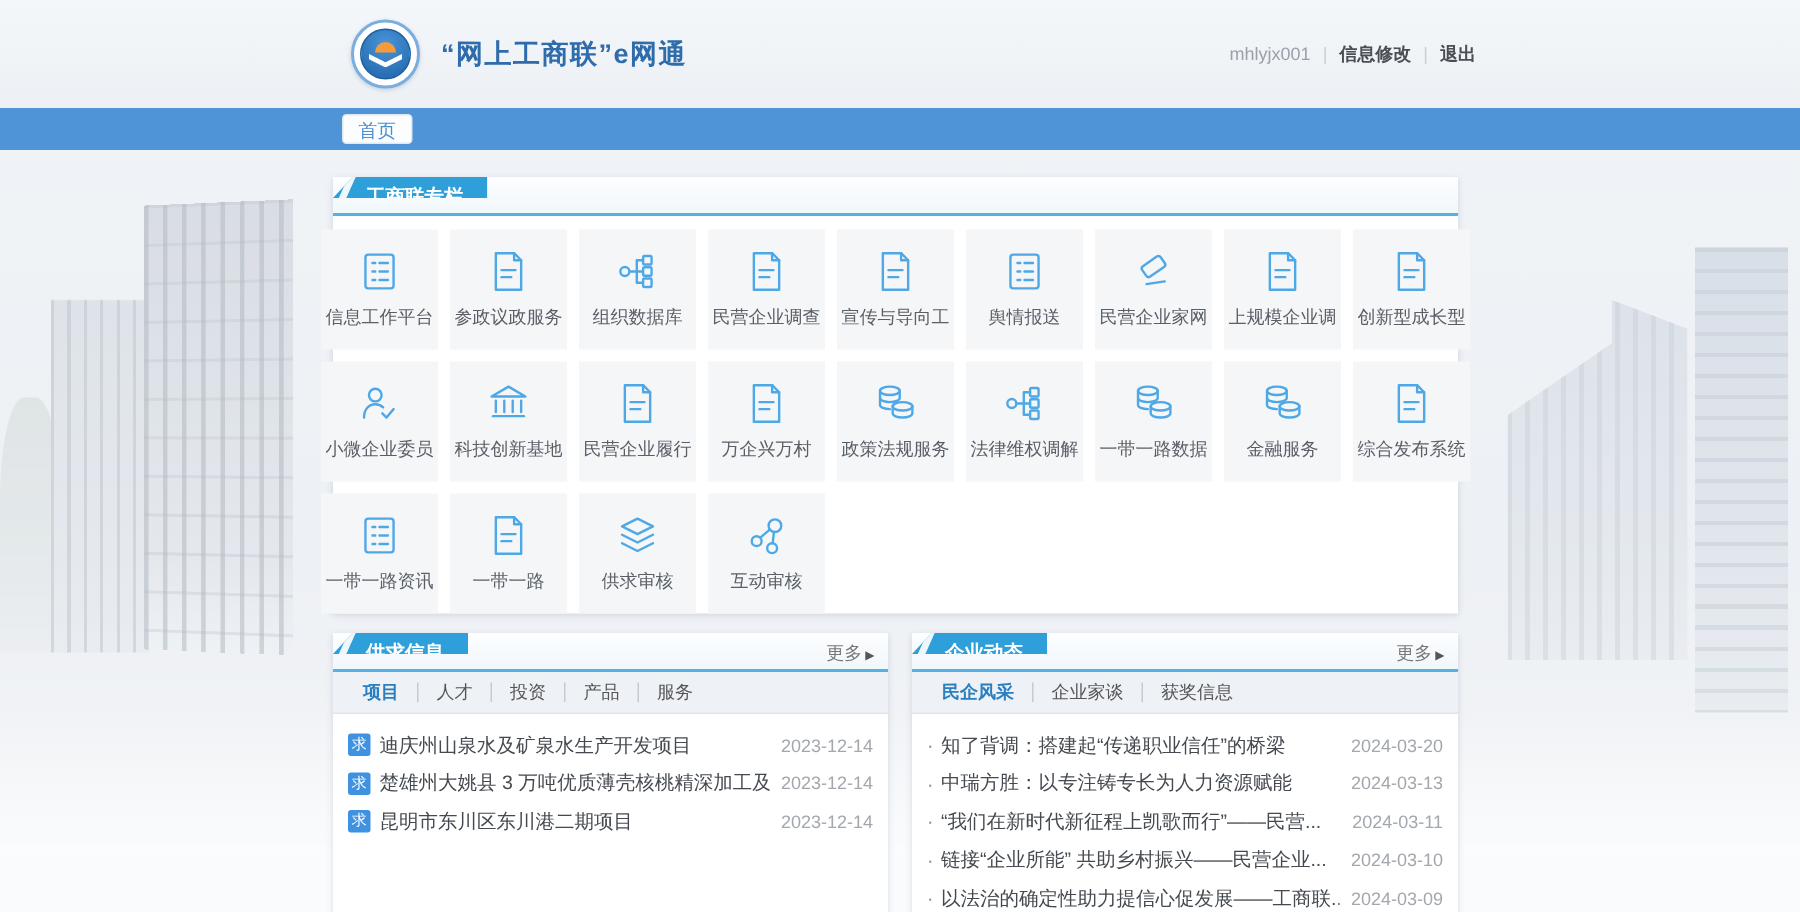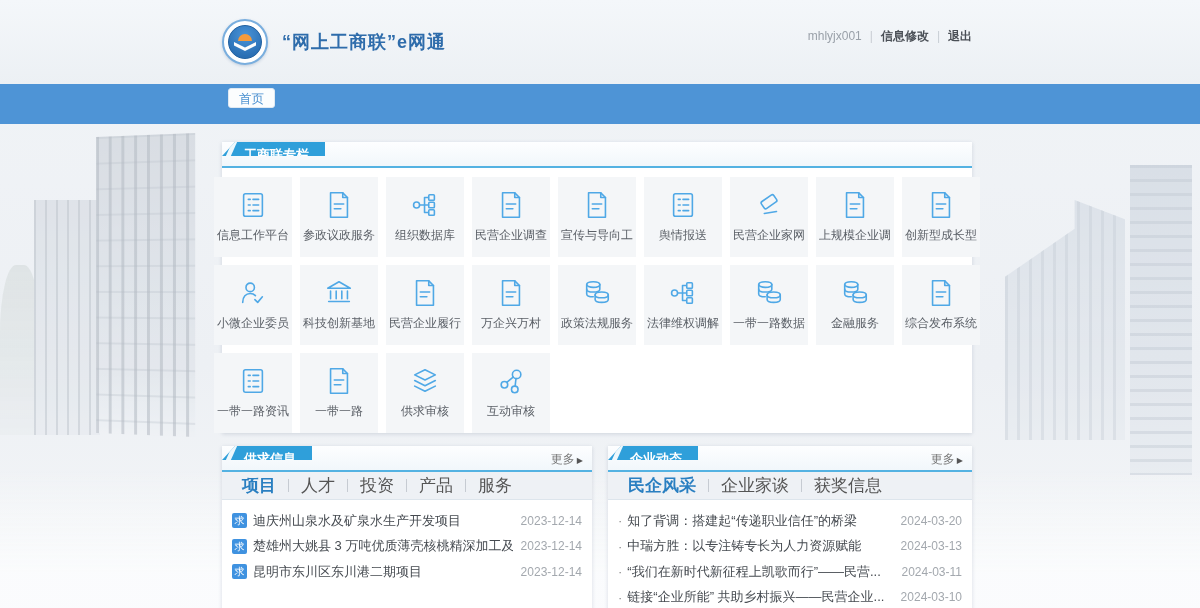--- a/index.html
+++ b/index.html
@@ -33,42 +33,42 @@
       linear-gradient(180deg,#b9c4d2,#dfe5ec); }
   .bgr-b { position:absolute; right:75px; top:35px; width:120px; height:240px;
     clip-path:polygon(0 32%,58% 12%,58% 0,100% 8%,100% 100%,0 100%);
     background:
       repeating-linear-gradient(90deg, rgba(125,140,158,.35) 0 3px, rgba(0,0,0,0) 3px 12px),
       linear-gradient(180deg,#c3cdd9,#e2e7ed); }
   .mist { position:absolute; z-index:0; left:0; right:0; bottom:0; height:140px;
     background:linear-gradient(180deg,rgba(251,252,253,0),rgba(251,252,253,.9) 75%); pointer-events:none; }
 
   
-  .topbar { position:relative; z-index:2; height:84px;
-    background:linear-gradient(180deg,#f4f7fa,#ecf0f4); }
+  .topbar { position:relative; z-index:2; height:72px;
+    background:linear-gradient(180deg,#f4f7fa,#ecf0f4);padding-left:12px; }
   .topbar .shell { height:100%; display:flex; align-items:center; }
   .logo { width:46px; height:46px; border-radius:50%; background:#fff;
     border:2px solid #79aede; display:flex; align-items:center; justify-content:center;
     box-shadow:0 1px 3px rgba(60,100,150,.25); flex:0 0 auto; }
   .logo-inner { width:34px; height:34px; border-radius:50%; overflow:hidden; position:relative;
     background:radial-gradient(circle at 50% 30%, #4a94d8, #2a6fb4 75%); border:1px solid #1f5f9f; }
   .logo-sun { position:absolute; left:50%; top:8px; transform:translateX(-50%);
     width:14px; height:7px; background:#f59b3c; border-radius:7px 7px 0 0; }
   .logo-wing { position:absolute; left:50%; top:16px; transform:translateX(-50%);
     width:22px; height:9px; background:#fdfdfd;
     clip-path:polygon(0 0,50% 62%,100% 0,100% 38%,50% 100%,0 38%); }
   .site-title { font-size:18px; font-weight:bold; color:#2e6cab; margin-left:14px; letter-spacing:1px; }
   .user-area { position:absolute; right:0; top:0; height:72px; display:flex; align-items:center;
     font-size:12px; }
   .user-name { color:#9aa1a9; }
   .user-sep { color:#c9ced4; margin:0 8px; }
   .user-link { color:#4a4f56; font-weight:bold; text-decoration:none; cursor:pointer; }
 
   
-  .navbar { position:relative; z-index:2; height:40px; background:#4e94d6; }
+  .navbar { position:relative; z-index:2; height:28px; background:#4e94d6; }
   .home-btn { position:absolute; left:6px; top:4px; height:20px; line-height:20px;
     background:#fbfdfe; color:#4a90d0; font-size:12.5px; padding:0 10px; border-radius:3px;
     border:1px solid #dfe9f2; cursor:pointer; }
 
   
   .main { position:relative; z-index:1; }
   .panel { background:#fff; box-shadow:0 1px 4px rgba(90,110,135,.22); }
   .panel-header { position:relative; height:26px;
     background:linear-gradient(180deg,#fdfeff,#f1f7fb); border-bottom:2px solid #54b2e2; }
   .header-tab { position:absolute; left:0; top:0; height:14px; line-height:26px;
@@ -89,21 +89,21 @@
   .tile svg * { stroke:#4fa8e6; stroke-width:1.7; fill:none; stroke-linecap:round; stroke-linejoin:round; }
   .tile-label { font-size:12px; color:#5a5f66; margin-top:7px; max-width:72px;
     white-space:nowrap; overflow:hidden; }
 
   .bottom-row { margin-top:13px; display:flex; gap:16px; align-items:stretch; height:196px; }
   .panel-supply { width:370px; flex:0 0 auto; }
   .panel-news { flex:1; }
 
   .tabs-row { height:28px; background:#eef1f5; border-bottom:1px solid #dde5ec;
     display:flex; align-items:center; padding-left:8px; }
-  .tab { font-size:17px; color:#555; padding:0 12px; line-height:13px;
+  .tab { font-size:12px; color:#555; padding:0 12px; line-height:13px;
     border-right:1px solid #c6cbd2; cursor:pointer; white-space:nowrap;text-align:right; }
   .tab:last-child { border-right:none; }
   .tab.active { color:#2a7fc1; font-weight:bold; }
 
   .list { padding:8px 10px 0; }
   .list-row { display:flex; align-items:center; height:25.5px; cursor:pointer; }
   .badge { flex:0 0 auto; width:15px; height:15px; background:#3f92e0; color:#fff;
     font-size:10px; line-height:15px; text-align:center; border-radius:2px; margin-right:6px; }
   .dot { flex:0 0 auto; color:#888; margin-right:5px; font-size:13px; }
   .row-title { flex:1; font-size:13px; color:#454a50; white-space:nowrap; overflow:hidden; }

